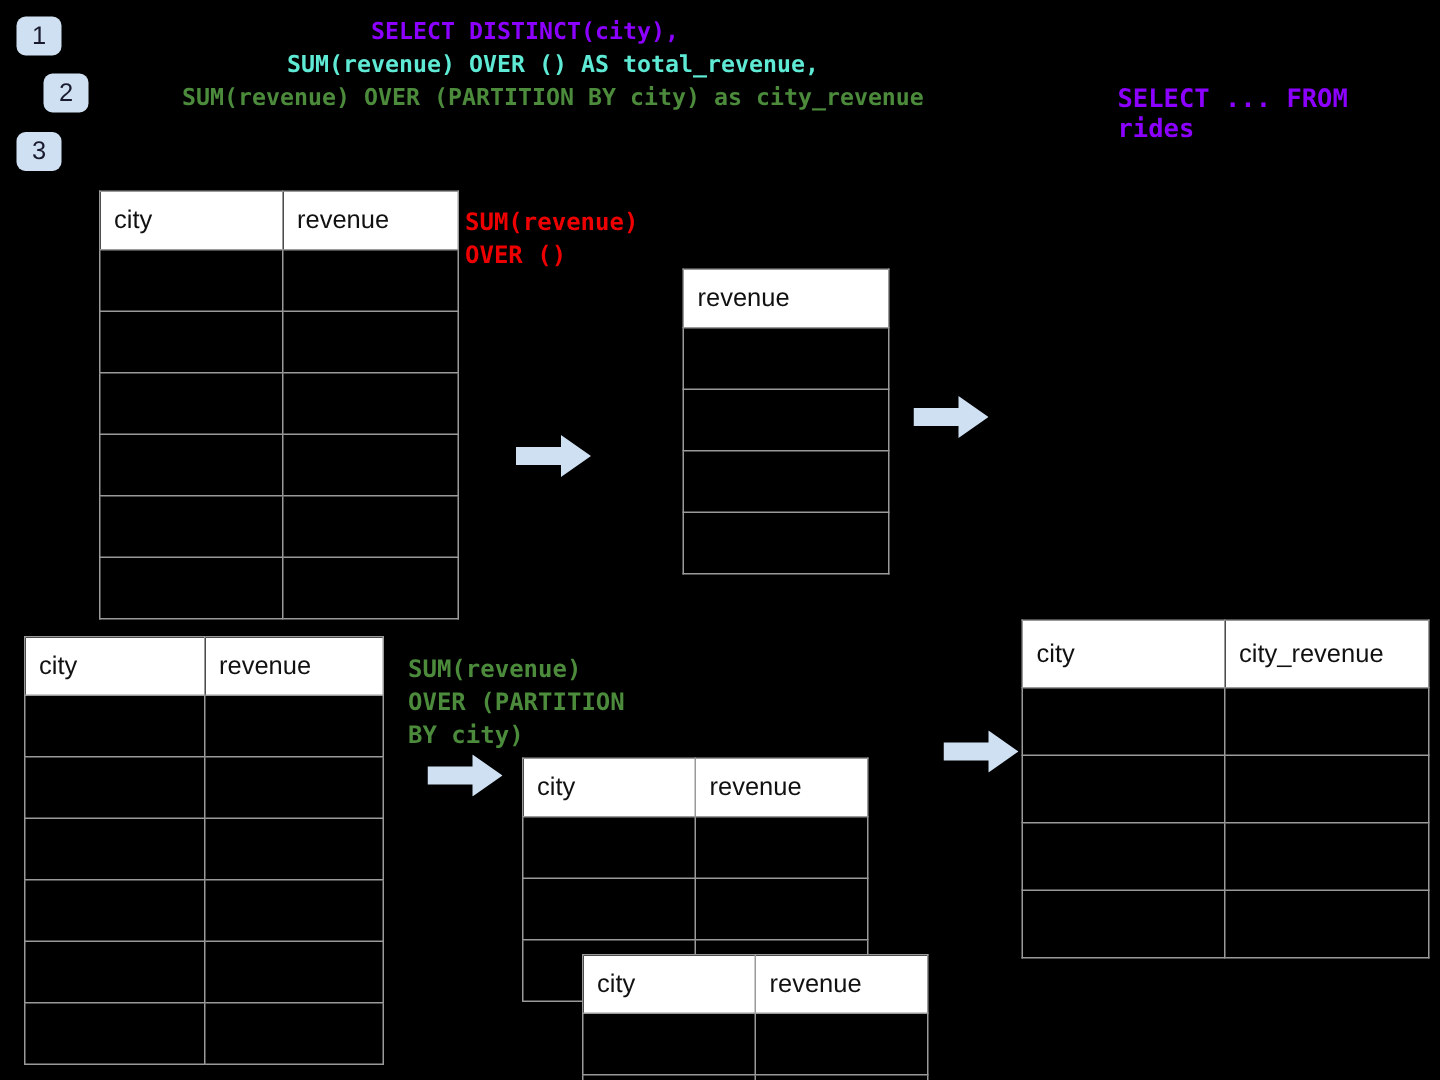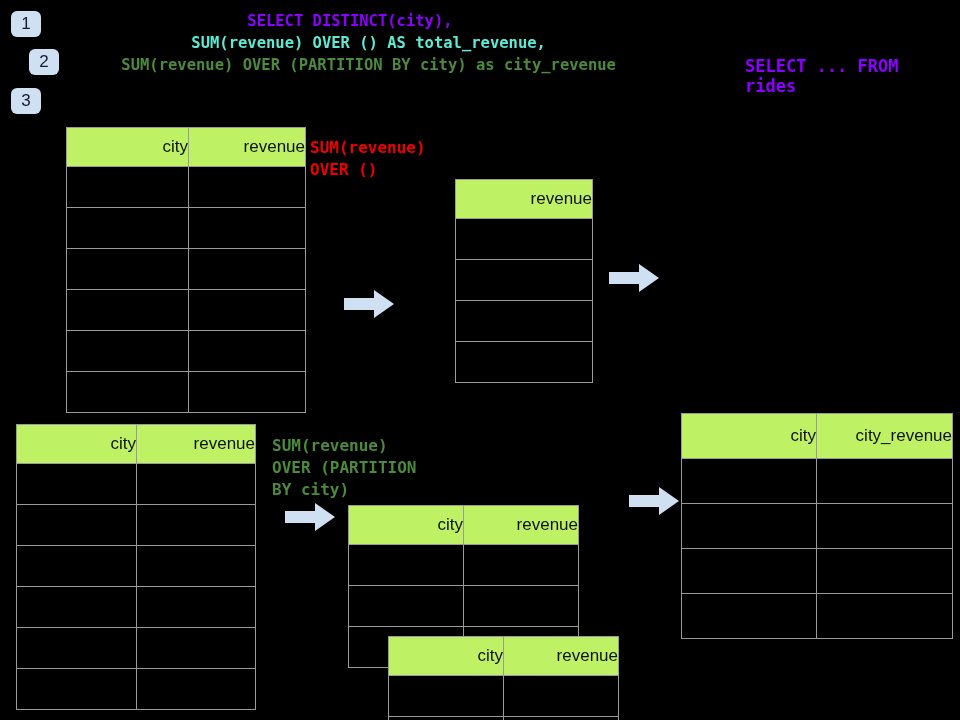--- a/index.html
+++ b/index.html
@@ -72,23 +72,22 @@
     padding: 0 0 0 9px;
     text-align: left;
     font-family: "Liberation Sans", sans-serif;
     font-weight: normal;
     font-size: 17px;
     color: #111111;
     background: #000000;
     overflow: hidden;
   }
   .tbl th {
-    background: #bef264;
+    background: #ffffff;
     height: 38px;
-    text-align: right;
   }
   .tbl td { height: 40px; }
 
   
   #tbl-rides-1   { left: 66px;  top: 127px; width: 239px; }
   #tbl-rides-1 col.c1 { width: 122px; }
   #tbl-rides-1 col.c2 { width: 117px; }
 
   #tbl-total-rev { left: 455px; top: 179px; width: 137px; }
   #tbl-total-rev col.c1 { width: 137px; }

